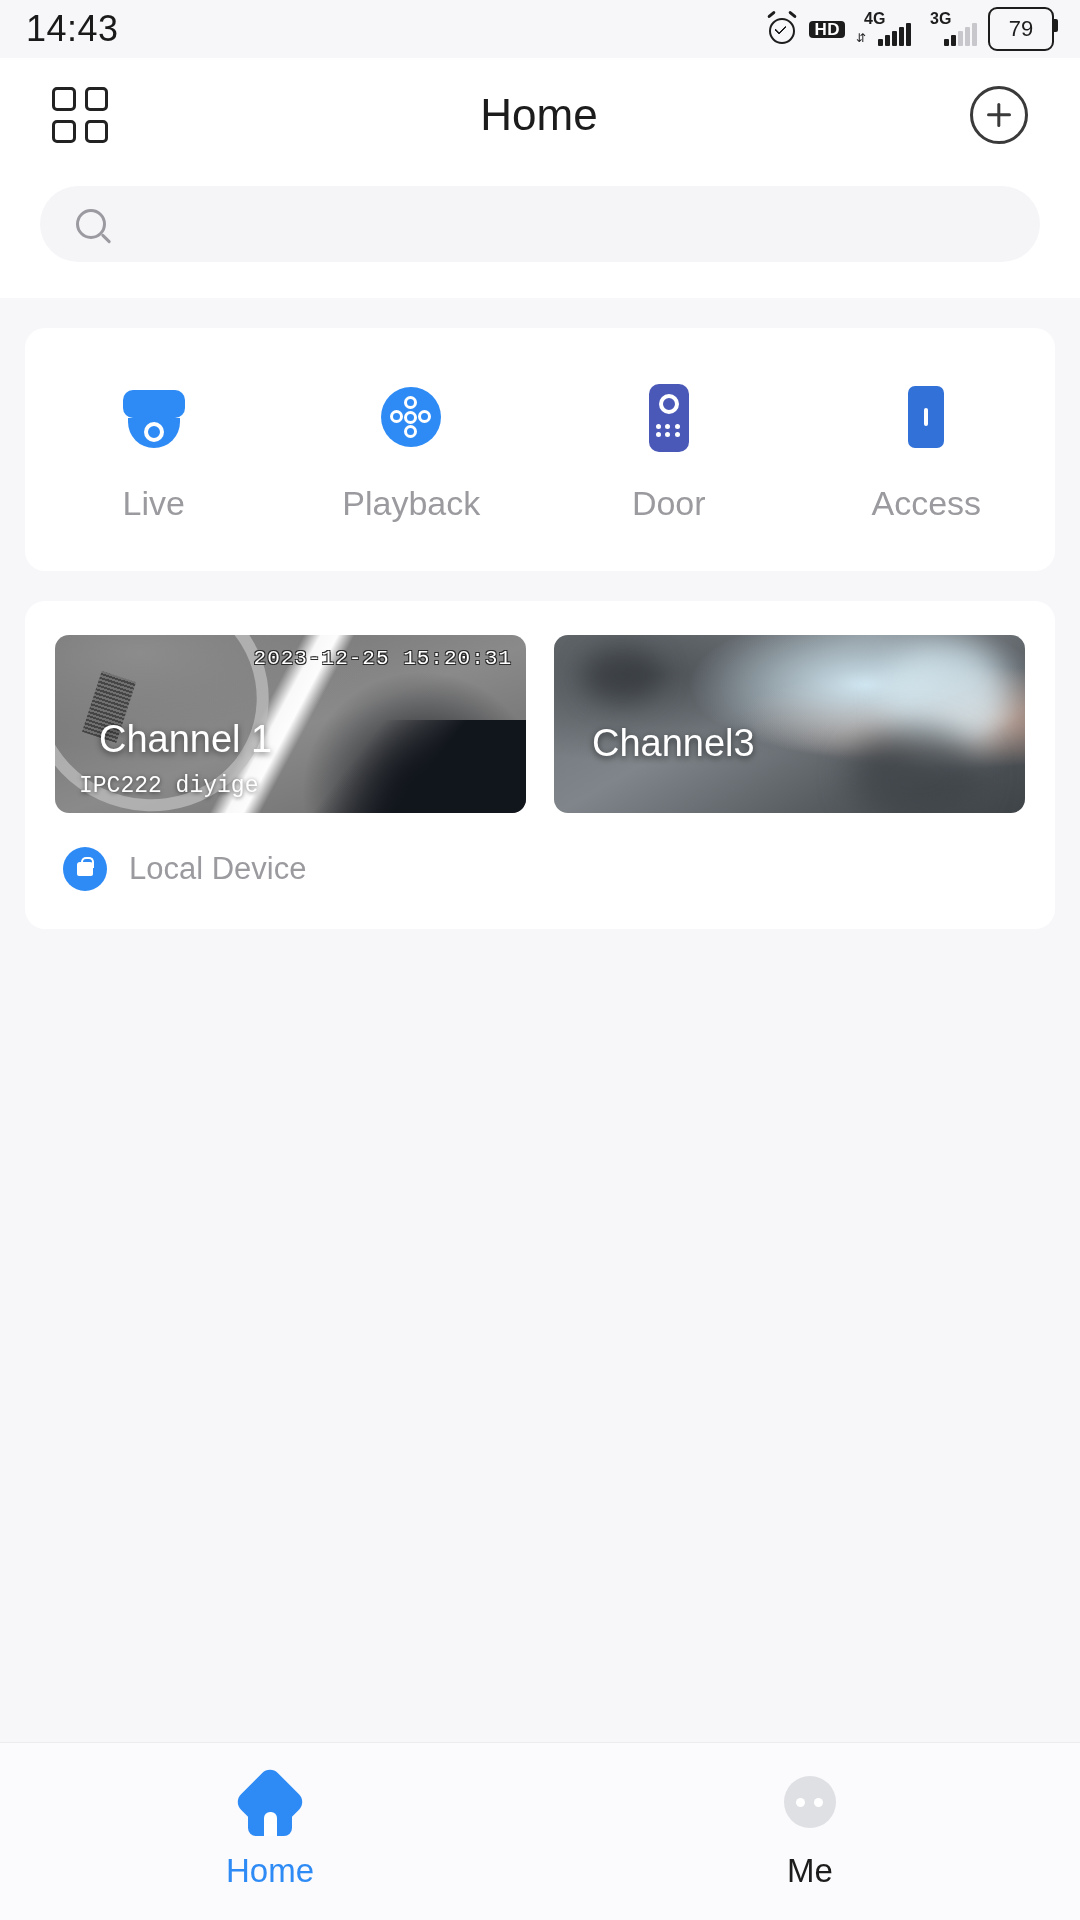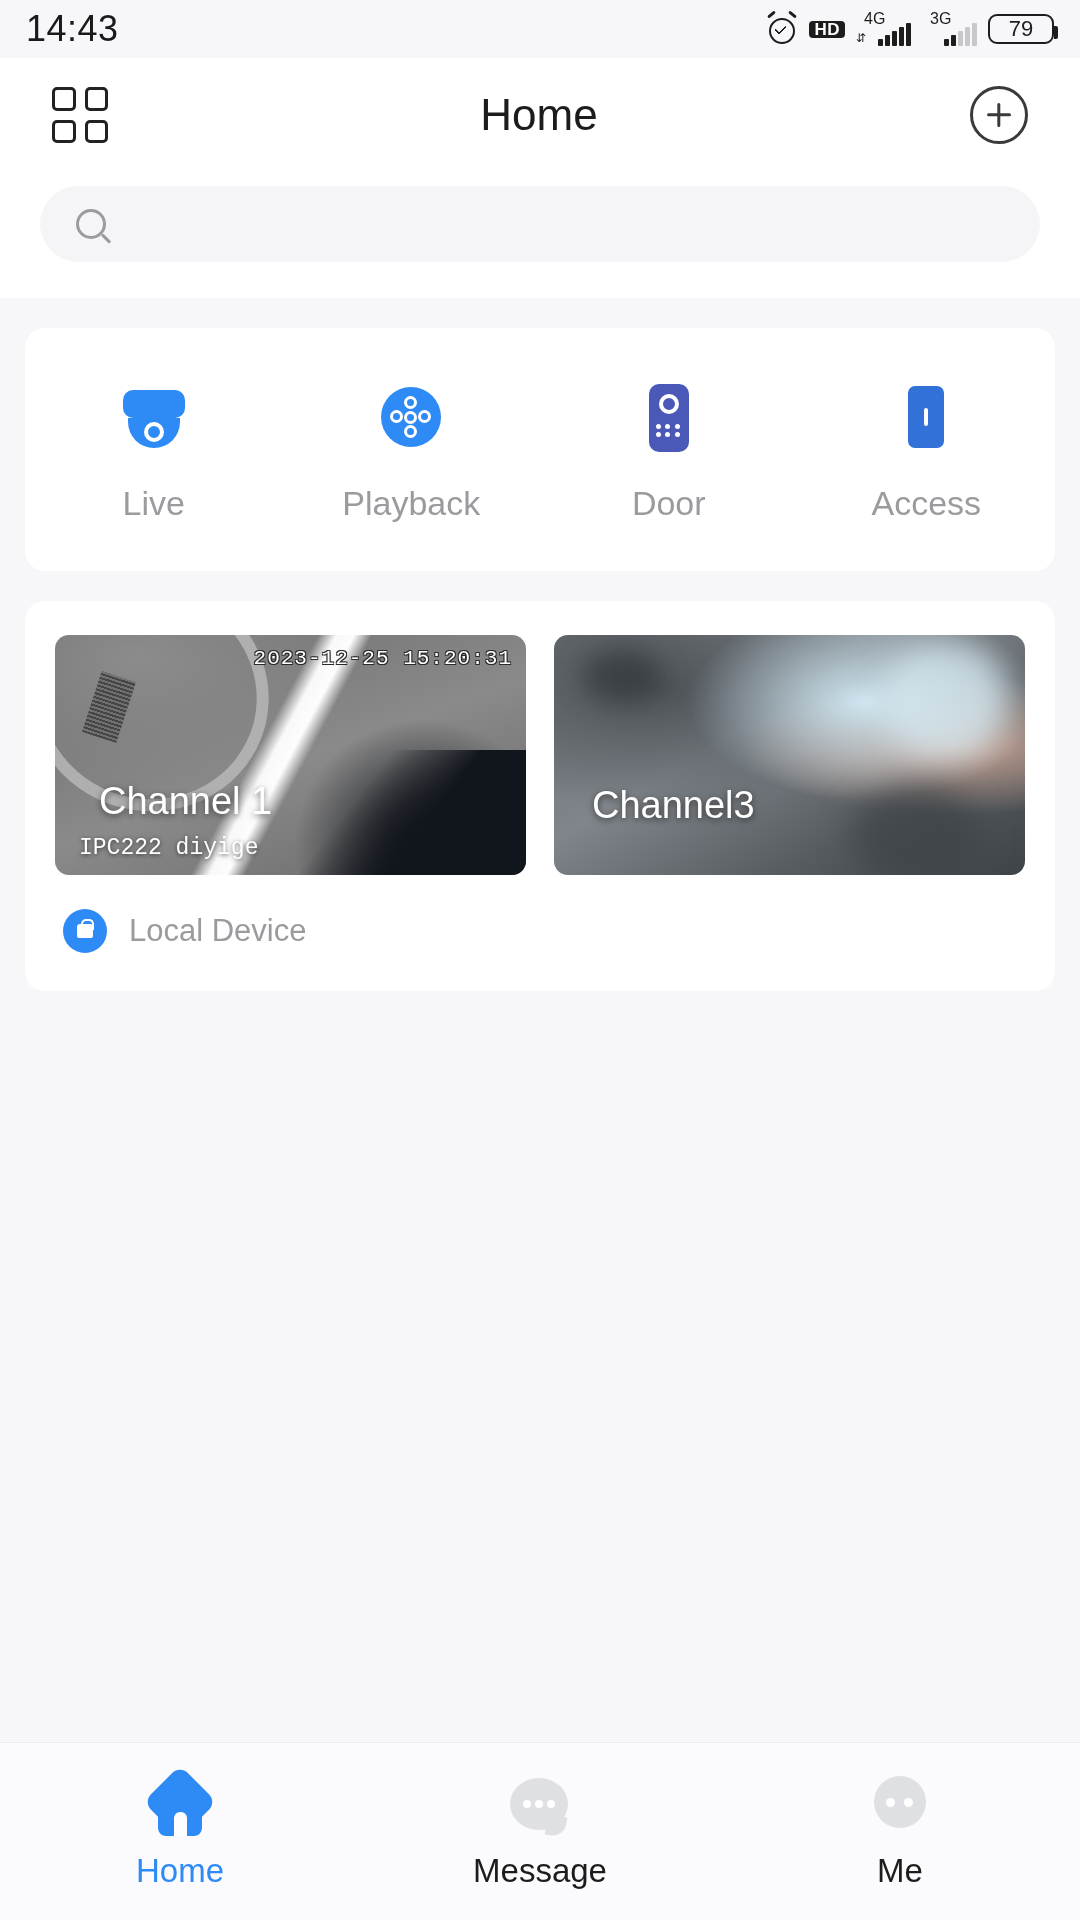--- a/index.html
+++ b/index.html
@@ -33,29 +33,29 @@
   .icon-alarm .chev{
     position:absolute; left:9px; top:12px; width:11px; height:7px;
     border-left:2.4px solid #1d1d1d; border-bottom:2.4px solid #1d1d1d;
     transform:rotate(-45deg); border-radius:1px;
   }
   .icon-hd{
     background:#1d1d1d; color:#fff; font-size:17px; font-weight:bold;
     border-radius:4px; padding:0 5px; line-height:1; letter-spacing:0.5px;
   }
   .sig{ display:flex; align-items:flex-end; gap:2px; position:relative; height:34px; }
-  .sig .label{ position:absolute; top:-2px; left:8px; font-size:16px; color:#1d1d1d; font-weight:400; }
+  .sig .label{ position:absolute; top:-2px; left:8px; font-size:16px; color:#1d1d1d; font-weight:700; }
   .sig .arrows{ position:absolute; left:0px; bottom:2px; font-size:12px; color:#1d1d1d; line-height:1; }
   .bars{ display:flex; align-items:flex-end; gap:2px; margin-left:22px; }
   .bars i{ display:block; width:5px; background:#1d1d1d; border-radius:1px; }
   .bars i.b1{height:7px} .bars i.b2{height:11px} .bars i.b3{height:15px}
   .bars i.b4{height:19px} .bars i.b5{height:23px}
   .bars i.off{ background:#c8c8cc; }
   .battery{
-    width:66px; height:30px; border:2.6px solid #1d1d1d; border-radius:9px;
+    width:66px; height:44px; border:2.6px solid #1d1d1d; border-radius:9px;
     display:flex; align-items:center; justify-content:center; position:relative;
   }
   .battery:after{
     content:""; position:absolute; right:-6px; top:10px; width:4px; height:13px;
     background:#1d1d1d; border-radius:0 2px 2px 0;
   }
   .battery span{ font-size:22px; color:#1d1d1d; font-weight:400; }
 
   
   .header{
@@ -170,21 +170,21 @@
   .play-btn .tri{
     width:0; height:0; border-left:22px solid #6e6e73;
     border-top:14px solid transparent; border-bottom:14px solid transparent;
     margin-left:6px;
   }
   .dots{ display:flex; gap:9px; cursor:pointer; padding:10px 4px; }
   .dots b{ width:12px; height:12px; background:#a9a9ae; border-radius:50%; display:block; }
 
   .thumbs{ display:flex; gap:28px; }
   .thumb{
-    flex:1; height:240px; border-radius:14px; position:relative;
+    flex:1; height:178px; border-radius:14px; position:relative;
     overflow:hidden; cursor:pointer;
   }
   
   .thumb-1{
     background:
       linear-gradient(118deg, rgba(255,255,255,0) 44%, rgba(255,255,255,0.95) 47%, rgba(255,255,255,0.98) 50%, rgba(255,255,255,0) 53%),
       radial-gradient(circle at 78% 88%, #0d1016 0%, rgba(13,16,22,0) 30%),
       radial-gradient(ellipse at 18% 10%, #8c8c8c 0%, rgba(140,140,140,0) 42%),
       linear-gradient(160deg, #6f6f6f 0%, #7c7c7c 28%, #8a8a8a 52%, #777777 78%, #5f5f5f 100%);
   }
@@ -437,30 +437,20 @@
 <div class="tabbar">
   <div class="tab active">
     <div class="tab-ic ic-home">
       <span class="roof"></span>
         <span class="base"></span>
         <span class="door2"></span>
     </div>
     <div class="tab-label">Home</div>
   </div>
   <div class="tab">
-    <div class="tab-ic ic-msg">
-      <span class="bub"></span>
-        <span class="tail"></span>
-      <i class="m1"></i>
-        <i class="m2"></i>
-        <i class="m3"></i>
-    </div>
-    <div class="tab-label">Message</div>
-  </div>
-  <div class="tab">
     <div class="tab-ic ic-me">
       <span class="head"></span>
         <i class="e1"></i>
         <i class="e2"></i>
     </div>
     <div class="tab-label">Me</div>
   </div>
 </div>
 
 </body></html>

